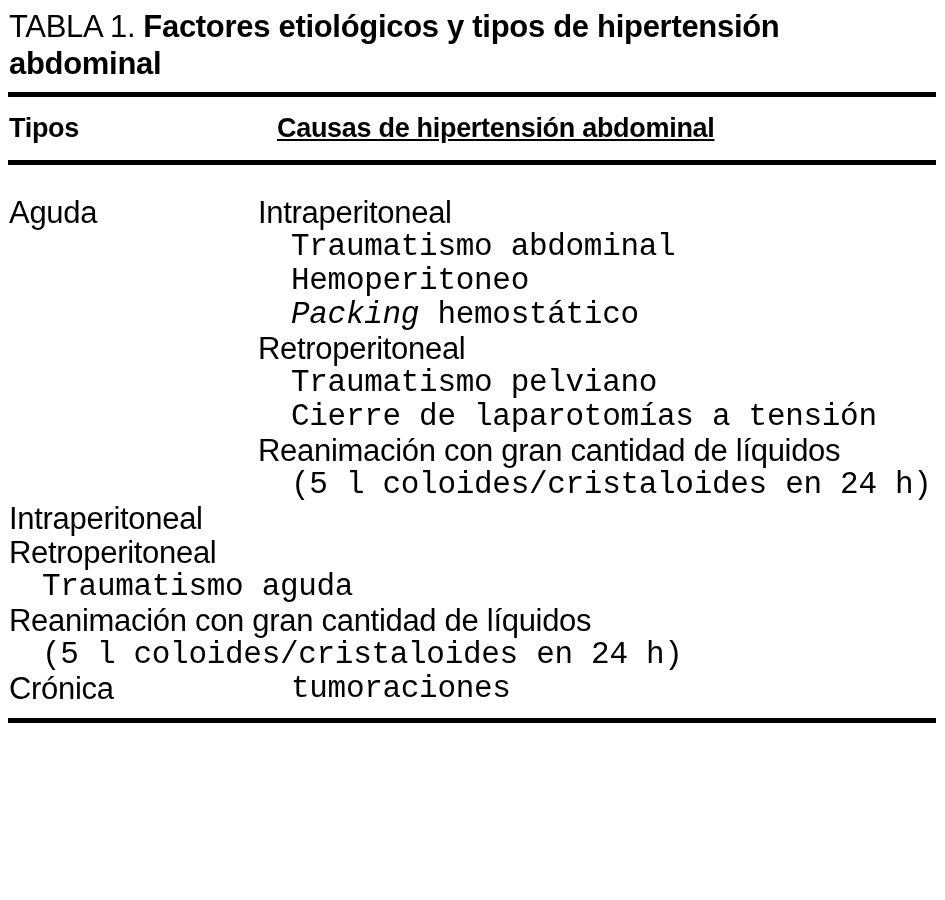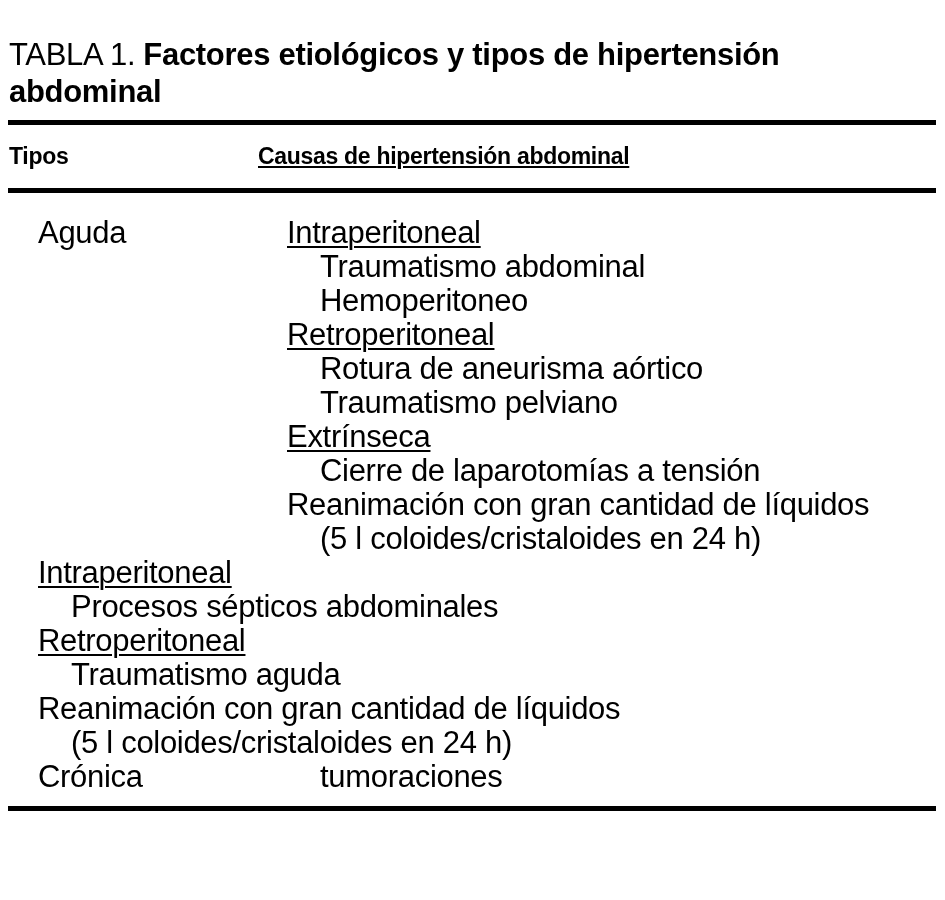--- a/index.html
+++ b/index.html
@@ -9,65 +9,63 @@
     background: #ffffff;
     color: #000000;
     font-family: "Liberation Sans", sans-serif;
     overflow: hidden;
     -webkit-font-smoothing: antialiased;
   }
   .sheet { width: 945px; }
 
   
   .caption {
-    padding: 16px 10px 0 9px;
+    padding: 8px 10px 0 9px;
     font-size: 31px;
     line-height: 37px;
     letter-spacing: -0.3px;
     white-space: nowrap;
-    margin-top: 20px;
   }
   .caption .prefix { font-weight: 400; margin-right: 0.26em; }
   .caption .bold { font-weight: 700; }
 
   
   .rule { height: 5px; background: #000000; margin: 0 9px 0 8px; }
   .rule1 { margin-top: 10px; }
   .rule2 { margin-top: 14px; }
   .rule3 { margin-top: 12px; }
 
   
   .header {
     display: flex;
     margin-top: 13px;
     padding: 0 10px 0 9px;
-    font-size: 23px;
+    font-size: 27px;
     line-height: 36px;
     font-weight: 700;
     letter-spacing: -0.3px;
     white-space: nowrap;
+    gap: 19px;
   }
   .header .col1 { width: 249px; flex-shrink: 0; }
   .header .col2h { flex: 1; text-decoration: underline; }
 
   
   .tbody {
-    margin-top: 23px;
+    margin-top: 31px;
     font-size: 31px;
     line-height: 34px;
     letter-spacing: -0.3px;
-    padding-left: 29px;
   }
   .row { display: flex; padding: 0 10px 0 9px; }
   .row .col1 { width: 249px; flex-shrink: 0; white-space: nowrap; }
   .row .col2 { flex: 1; }
   .line { white-space: nowrap; }
-  .line.ind1 { padding-left: 33px; }
+  .line.ind1 { padding-left: 33px; font-family: Liberation Mono, monospace; }
   .und {
-    text-decoration: underline;
     text-decoration-thickness: 2px;
     text-underline-offset: 3px;
   }
   .it { font-style: italic; }
 </style>
 </head>
 <body>
 
 <div class="sheet">
 
@@ -85,33 +83,31 @@
 
   <div class="rule rule2"></div>
 
   <div class="tbody">
       <div class="row">
         <div class="col1">Aguda</div>
         <div class="col2">
           <div class="line ind0 und"><span>Intraperitoneal</span></div>
           <div class="line ind1"><span>Traumatismo abdominal</span></div>
           <div class="line ind1"><span>Hemoperitoneo</span></div>
+          <div class="line ind1"><span class="it">Packing</span><span> hemostático</span></div>
           <div class="line ind0 und"><span>Retroperitoneal</span></div>
-          <div class="line ind1"><span>Rotura de aneurisma aórtico</span></div>
           <div class="line ind1"><span>Traumatismo pelviano</span></div>
-          <div class="line ind0 und"><span>Extrínseca</span></div>
           <div class="line ind1"><span>Cierre de laparotomías a tensión</span></div>
           <div class="line ind0"><span>Reanimación con gran cantidad de líquidos</span></div>
           <div class="line ind1"><span>(5 l coloides/cristaloides en 24 h)</span></div>
         </div>
       </div>
       <div class="row">
         <div class="col2">
           <div class="line ind0 und"><span>Intraperitoneal</span></div>
-          <div class="line ind1"><span>Procesos sépticos abdominales</span></div>
           <div class="line ind0 und"><span>Retroperitoneal</span></div>
           <div class="line ind1"><span>Traumatismo aguda</span></div>
           <div class="line ind0"><span>Reanimación con gran cantidad de líquidos</span></div>
           <div class="line ind1"><span>(5 l coloides/cristaloides en 24 h)</span></div>
         </div>
       </div>
       <div class="row">
         <div class="col1">Crónica</div>
         <div class="col2">
           <div class="line ind1"><span>tumoraciones</span></div>

